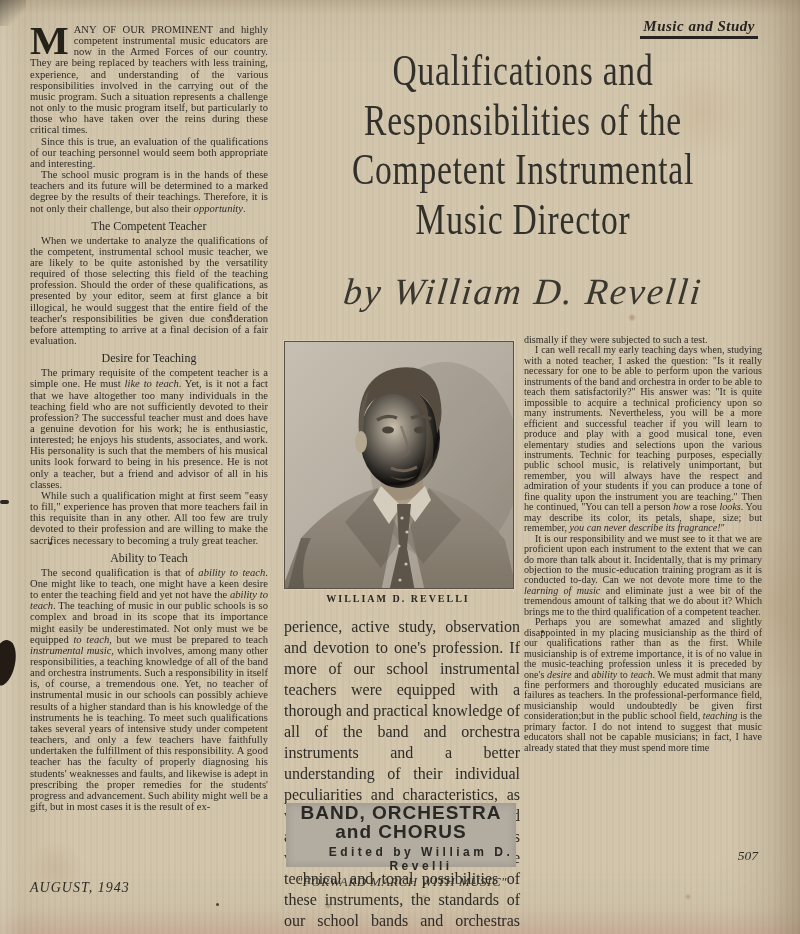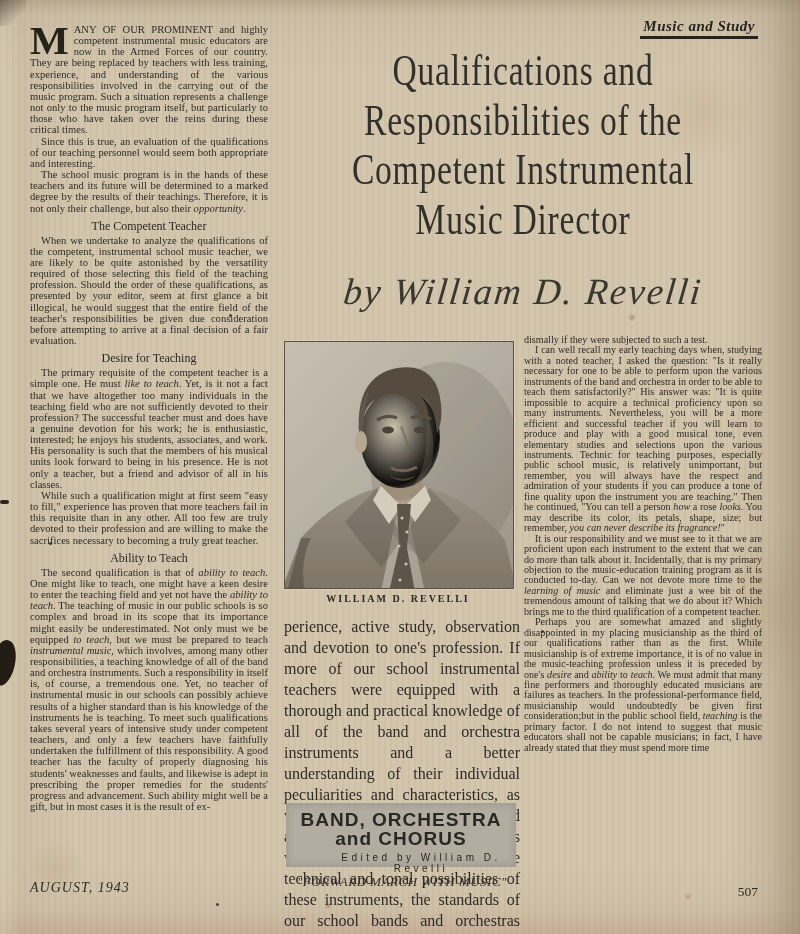--- a/index.html
+++ b/index.html
@@ -60,28 +60,28 @@
     border:1px solid #5a5248;box-shadow:0 0 0 1px rgba(230,220,195,.4);}
   .photo-frame svg{display:block;}
   .photo-caption{position:absolute;left:284px;top:593px;width:228px;text-align:center;
     font-size:10px;font-weight:bold;letter-spacing:2px;color:#2b2722;
     font-family:"Liberation Serif",serif;}
 
   
   .band-box{position:absolute;left:286px;top:803px;width:230px;height:64px;
     background:#b2aca1;box-shadow:inset 0 0 8px rgba(80,70,55,.25);
     text-align:center;color:#2a2823;font-family:"Liberation Sans",sans-serif;}
-  .band-line1{margin-top:7px;font-size:19px;font-weight:bold;letter-spacing:1px;line-height:19px;}
+  .band-line1{font-size:19px;font-weight:bold;letter-spacing:1px;line-height:19px;}
   .band-line2{font-size:19px;font-weight:bold;letter-spacing:1px;line-height:19px;}
-  .band-line3{margin-top:4px;font-size:10px;font-weight:normal;letter-spacing:3.5px;padding-left:40px;}
+  .band-line3{margin-top:4px;font-size:12px;font-weight:bold;letter-spacing:3.5px;padding-left:40px;}
 
   .forward-march{position:absolute;left:284px;top:874px;width:236px;text-align:center;
     font-style:italic;font-size:13px;letter-spacing:.5px;color:#33302a;}
   .footer-left{position:absolute;left:30px;top:880px;font-style:italic;font-size:14px;color:#2f2c26;letter-spacing:1px;}
-  .footer-right{position:absolute;right:42px;top:884px;font-size:13.5px;color:#2f2c26;}
+  .footer-right{position:absolute;right:42px;top:848px;font-style:italic;font-size:13.5px;color:#2f2c26;}
 </style>
 </head>
 <body>
 
 <div class="page">
 
   <div class="corner-tl"></div>
   <div class="speck-a"></div>
   <div class="speck-b"></div>
   <div class="speck-c"></div>

